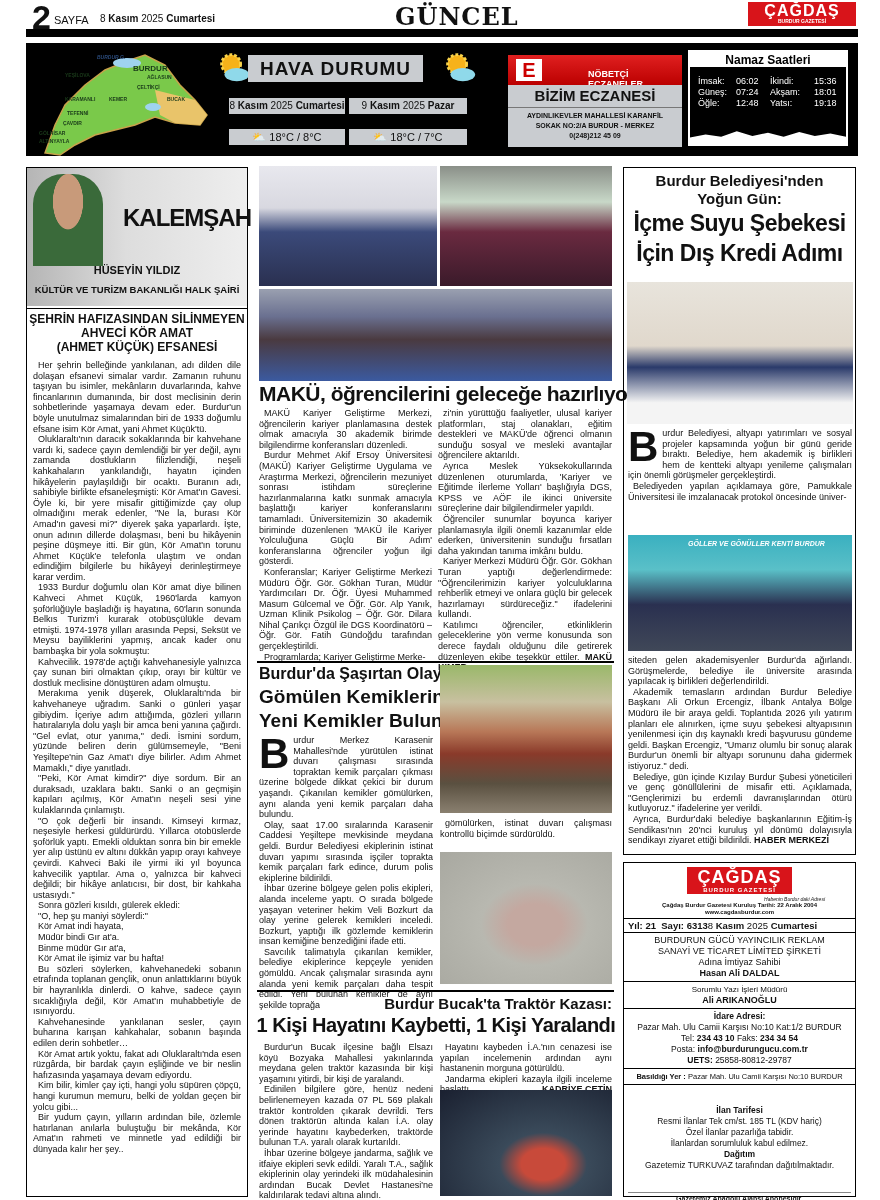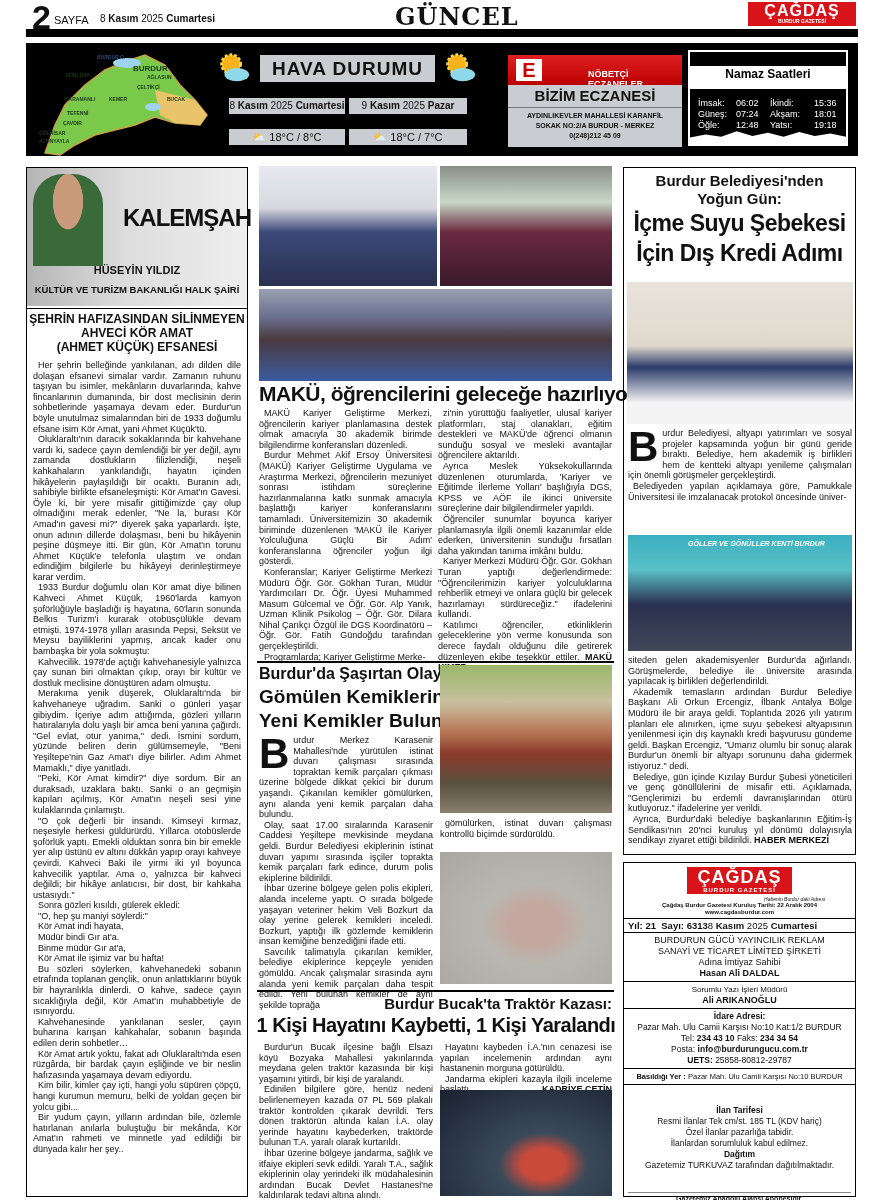--- a/index.html
+++ b/index.html
@@ -8,21 +8,21 @@
 .hdr-num{left:32px;top:0;font-size:34px;font-weight:bold;line-height:34px}
 .hdr-sayfa{left:54px;top:14px;font-size:11px}
 .hdr-date{left:100px;top:13px;font-size:10px}
 .hdr-date b{font-weight:bold}
 .hdr-sec{left:395px;top:2px;font-family:"DejaVu Serif",serif;font-weight:bold;font-size:24px;letter-spacing:1px}
 .logo-top{left:748px;top:2px;width:108px;height:24px;background:#d8141a;color:#fff;font-weight:900;font-size:16px;text-align:center;line-height:17px;letter-spacing:1px}
 .logo-top small{display:block;font-size:5px;line-height:5px;letter-spacing:0}
 .topbar{left:26px;top:29px;width:832px;height:8px;background:#000}
 .banner{left:26px;top:43px;width:832px;height:113px;background:#000}
 .map{left:35px;top:45px;width:175px;height:112px}
-.hava-title{left:260px;top:55px;width:175px;height:27px;background:#c9ccd0;font-weight:bold;font-size:19px;text-align:center;line-height:27px;letter-spacing:1px}
+.hava-title{left:248px;top:55px;width:175px;height:27px;background:#c9ccd0;font-weight:bold;font-size:19px;text-align:center;line-height:27px;letter-spacing:1px}
 .sun{width:38px;height:38px}
 .wbox{background:#c9ccd0;font-size:10px;height:16px;line-height:16px;text-align:center}
 .ecz-head{left:508px;top:55px;width:174px;height:30px;background:linear-gradient(#e02020,#b00);color:#fff;font-size:9px;font-weight:bold}
 .ecz-e{left:8px;top:4px;width:26px;height:22px;background:#fff;color:#c00;font-size:20px;font-weight:900;text-align:center;line-height:22px}
 .ecz-body{left:508px;top:85px;width:174px;height:62px;background:#c9ccd0;text-align:center}
 .namaz{left:688px;top:50px;width:160px;height:96px;background:#000;border:2px solid #fff;color:#fff}
 .col-border{border:1.5px solid #000}
 p.txt{font-size:9px;line-height:10.6px;text-align:justify;text-indent:5px}
 .photo{background:#888;overflow:hidden}
 .dropcap{float:left;font-size:42px;line-height:36px;font-weight:bold;margin-right:4px;margin-top:1px}
@@ -104,21 +104,21 @@
   <div class="abs" style="left:80px;top:14px">NÖBETÇİ ECZANELER</div>
 </div>
 <div class="abs ecz-body">
   <div style="font-weight:700;font-size:15px;line-height:22px;border-bottom:1px solid #777">BİZİM ECZANESİ</div>
   <div style="font-size:7px;font-weight:bold;line-height:10px;margin-top:3px">AYDINLIKEVLER MAHALLESİ KARANFİL</div>
   <div style="font-size:7px;font-weight:bold;line-height:10px">SOKAK NO:2/A BURDUR - MERKEZ</div>
   <div style="font-size:7px;font-weight:bold;line-height:10px">0(248)212 45 09</div>
 </div>
 
 <div class="abs namaz">
-  <div style="background:#fff;color:#000;text-align:center;font-weight:bold;font-size:12px;margin-top:14px;height:23px;line-height:16px">Namaz Saatleri</div>
+  <div style="background:#fff;color:#000;text-align:center;font-weight:bold;font-size:12px;height:15px;line-height:16px">Namaz Saatleri</div>
   <div style="display:grid;grid-template-columns:38px 34px 44px 30px;font-size:9px;font-weight:normal;line-height:11px;padding:9px 0 0 8px">
     <span>İmsak:</span>
       <span>06:02</span>
     <span>İkindi:</span>
       <span>15:36</span>
     <span>Güneş:</span>
       <span>07:24</span>
     <span>Akşam:</span>
       <span>18:01</span>
     <span>Öğle:</span>

